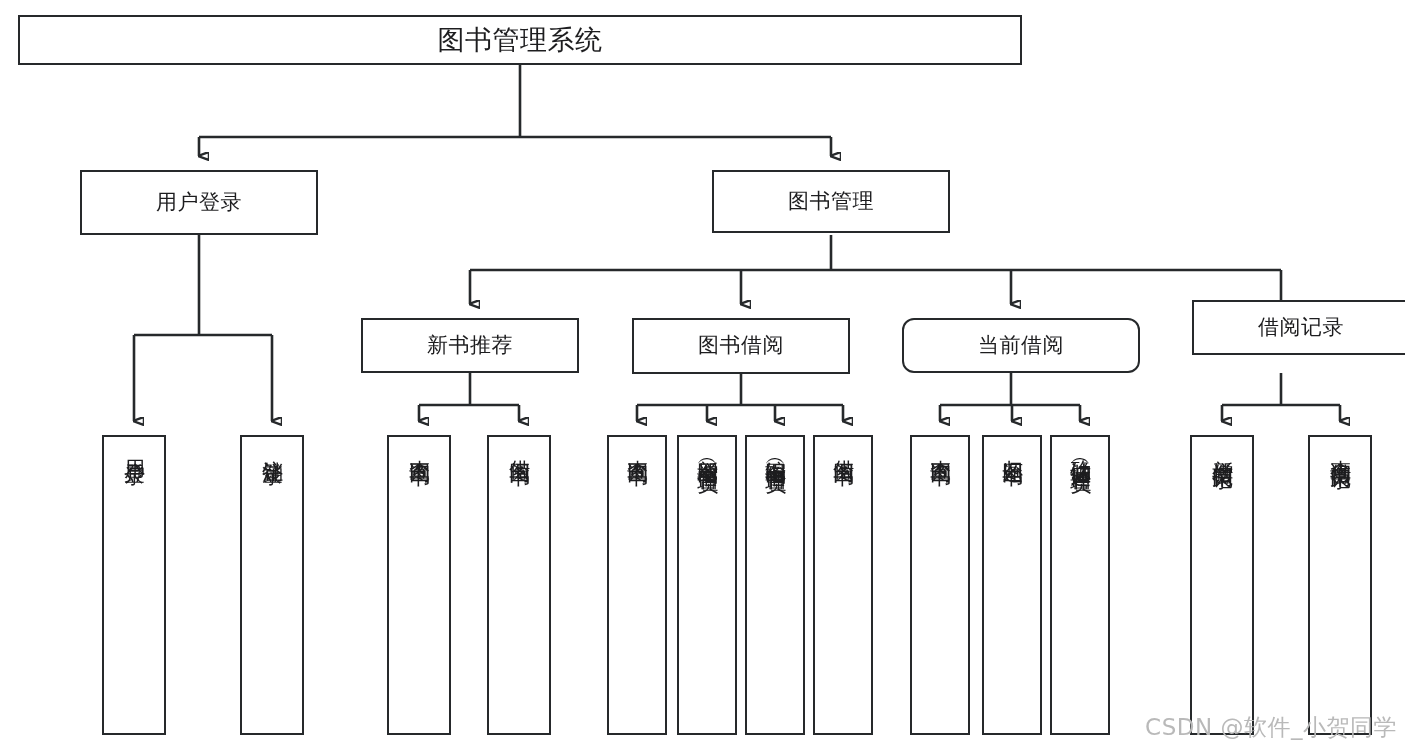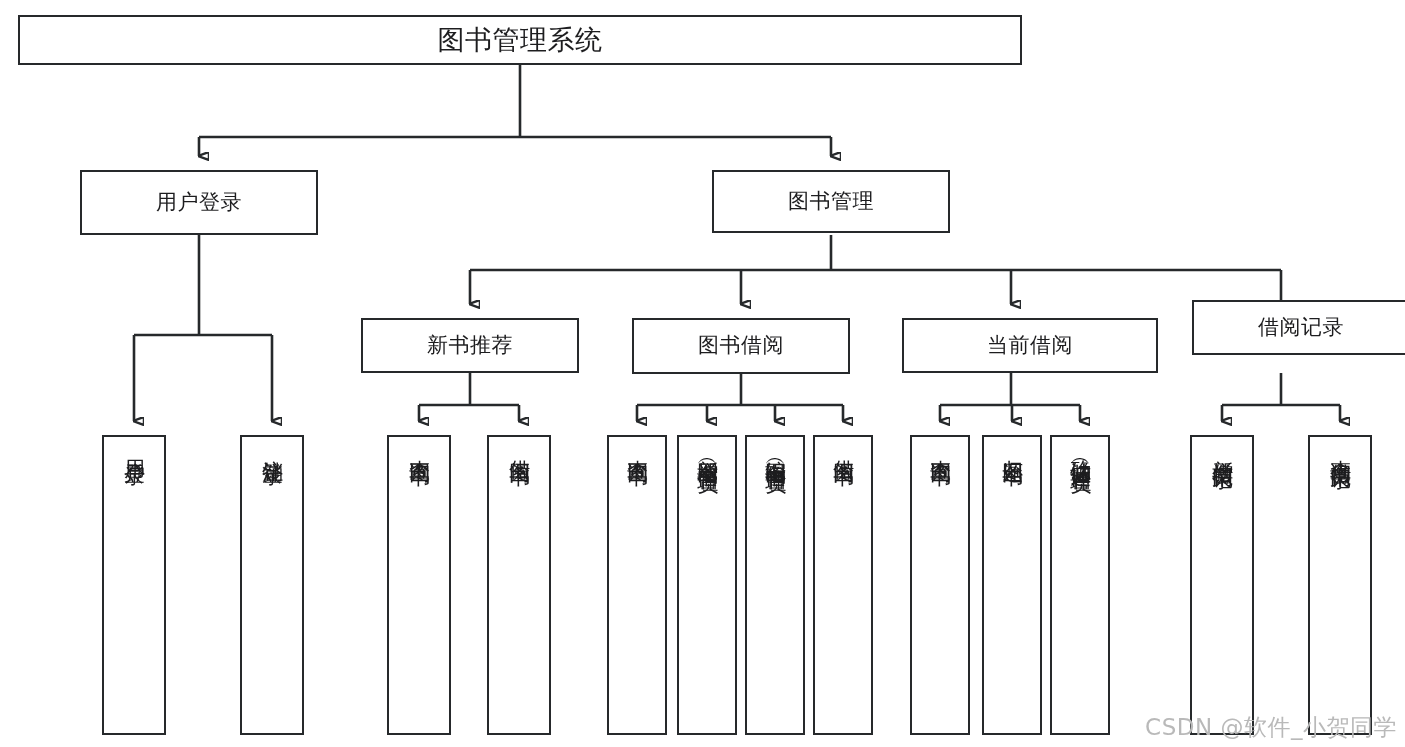--- a/index.html
+++ b/index.html
@@ -152,21 +152,21 @@
   <div class="node horiz" style="left:712px; top:170px; width:238px; height:63px;text-align:right;">
     <span>图书管理</span>
   </div>
 
   <div class="node horiz" style="left:361px; top:318px; width:218px; height:55px;">
     <span>新书推荐</span>
   </div>
   <div class="node horiz" style="left:632px; top:318px; width:218px; height:56px;">
     <span>图书借阅</span>
   </div>
-  <div class="node horiz" style="left:902px; top:318px; width:256px; height:55px;">
+  <div class="node horiz" style="left:902px; top:318px; width:238px; height:55px;border-radius:12px;">
     <span>当前借阅</span>
   </div>
   <div class="node horiz" style="left:1172px; top:300px; width:218px; height:55px;margin-left:20px;">
     <span>借阅记录</span>
   </div>
 
   <div class="node vert" style="left:102px; top:435px; width:64px; height:300px;">
     <span class="vtext">用户登录</span>
   </div>
   <div class="node vert" style="left:240px; top:435px; width:64px; height:300px;">

